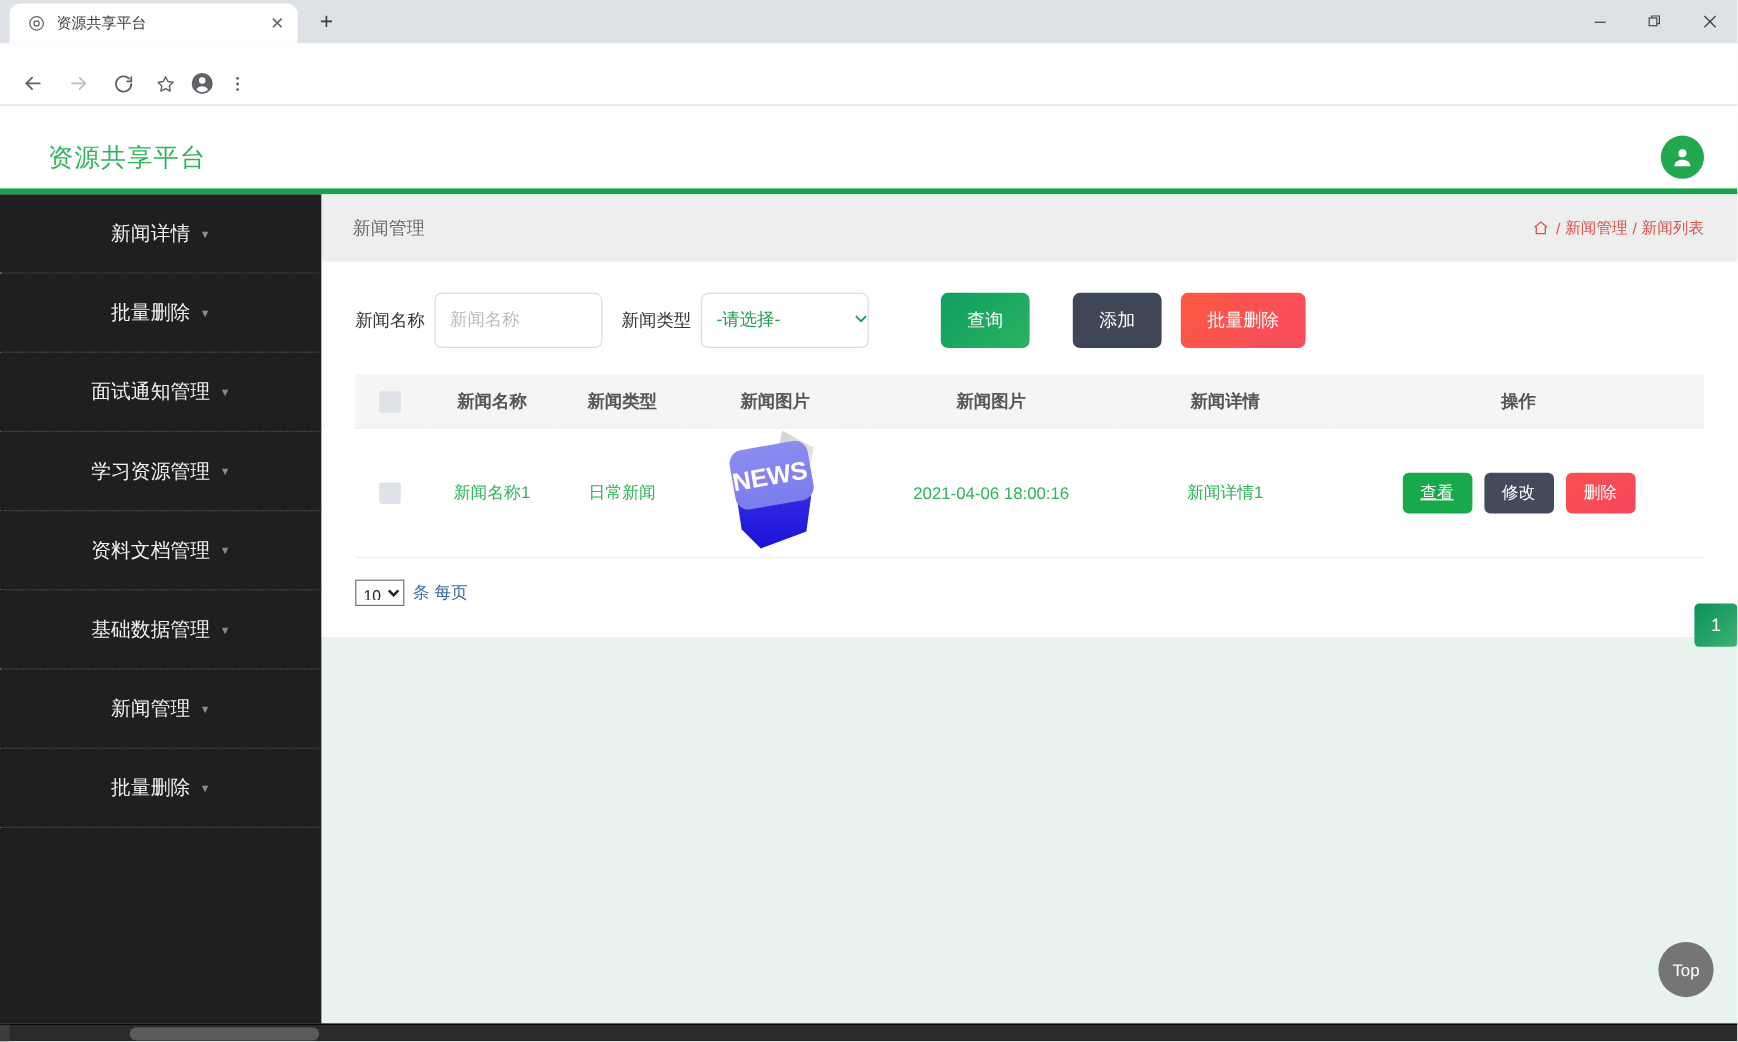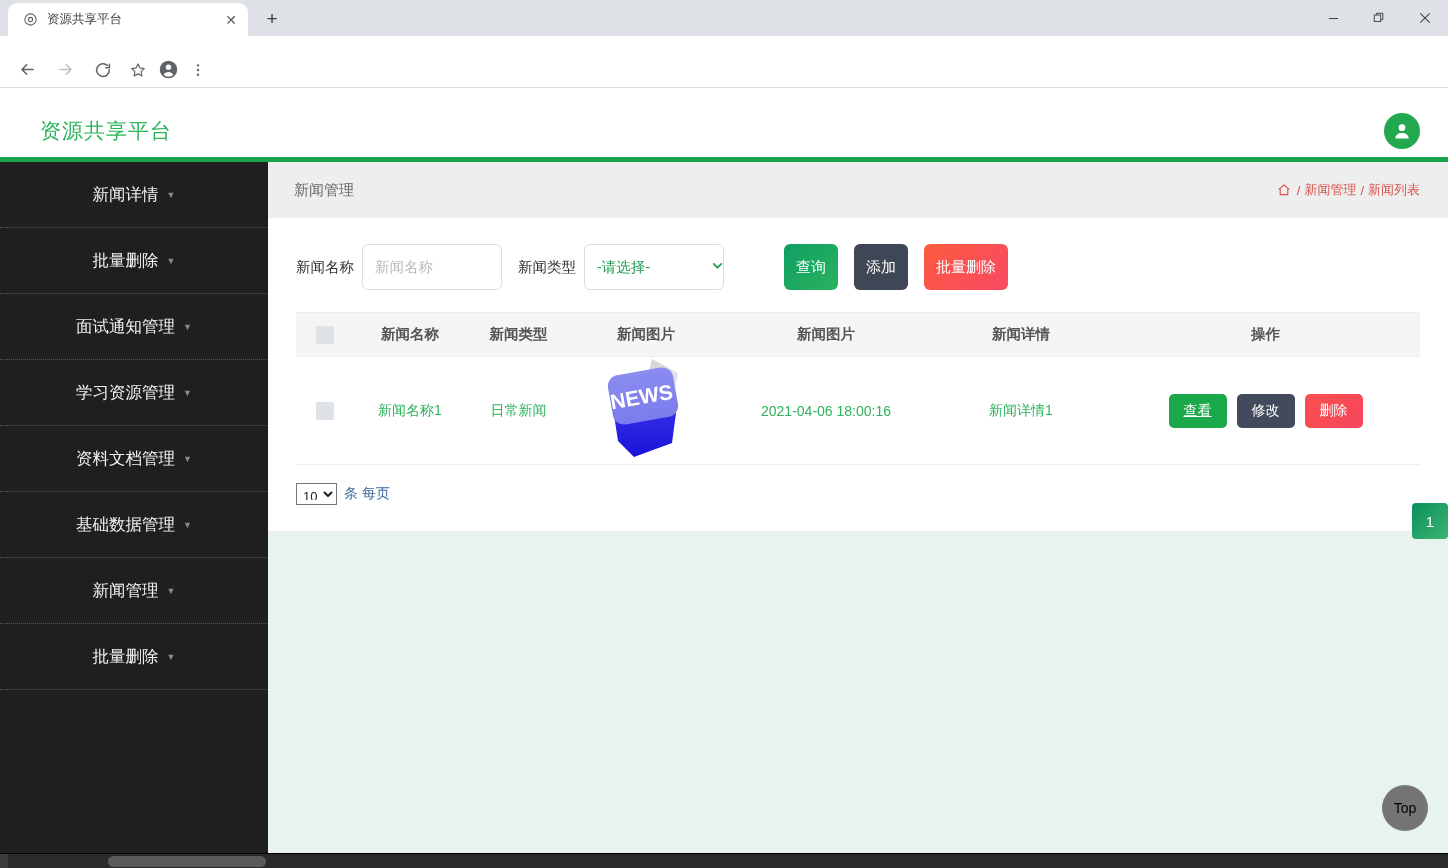--- a/index.html
+++ b/index.html
@@ -137,24 +137,24 @@
     width: 140px; height: 46px; border: 1px solid #ddd; border-radius: 6px;
     padding: 0 30px 0 12px; font-size: 14.5px; color: #1f9d55; background: #fff;
     font-family: inherit; outline: none; appearance: none; -webkit-appearance: none;
   }
   .f-select-chev {
     position: absolute; right: 12px; top: 50%; transform: translateY(-50%);
     pointer-events: none; color: #1f9d55; font-size: 12px;
   }
   .btn {
     height: 46px; border: none; border-radius: 6px; color: #fff;
-    font-size: 15px; font-family: inherit; padding: 0 12px; cursor: pointer;
+    font-size: 15px; font-family: inherit; padding: 0 22px; cursor: pointer;
   }
   .btn-search { background: linear-gradient(135deg,#0e9f63,#2cb260); }
-  .btn-add { background: #3f4756; }
+  .btn-add { background: #3f4756; margin-left: 20px; }
   .btn-del { background: linear-gradient(135deg,#fb5a3f,#f94a63); }
 
   .tablewrap { margin: 0 28px; }
   table { width: 100%; border-collapse: collapse; }
   thead th {
     background: #f5f5f5; height: 44px; font-size: 14.5px; color: #555;
     font-weight: bold; border-top: 1px solid #eee; border-bottom: 1px solid #eee;
   }
   tbody td {
     height: 100px; font-size: 14px; color: #2db35a; text-align: center;
@@ -192,21 +192,21 @@
   .pager-text { font-size: 14px; color: #3c6a9c; margin-left: 7px; }
   .pagenum {
     position: absolute; right: 0px; top: 38px;
     width: 36px; height: 36px; border-radius: 4px;
     background: linear-gradient(135deg,#0c8f5c,#3cb371); color: #fff;
     display: flex; align-items: center; justify-content: center; font-size: 15px;
   }
 
   .topbtn {
     position: absolute; right: 20px; bottom: 22px; width: 46px; height: 46px;
-    border-radius: 50%; background: #757575; color: #000000;
+    border-radius: 50%; background: #757575; color: #ffffff;
     display: flex; align-items: center; justify-content: center; font-size: 14px;
   }
 
   
   .hscroll {
     height: 15px; background: #2a2a2a; flex: none; position: relative;
     border-top: 1px solid #000;
   }
   .hscroll-thumb {
     position: absolute; left: 108px; top: 2px; width: 158px; height: 11px;

